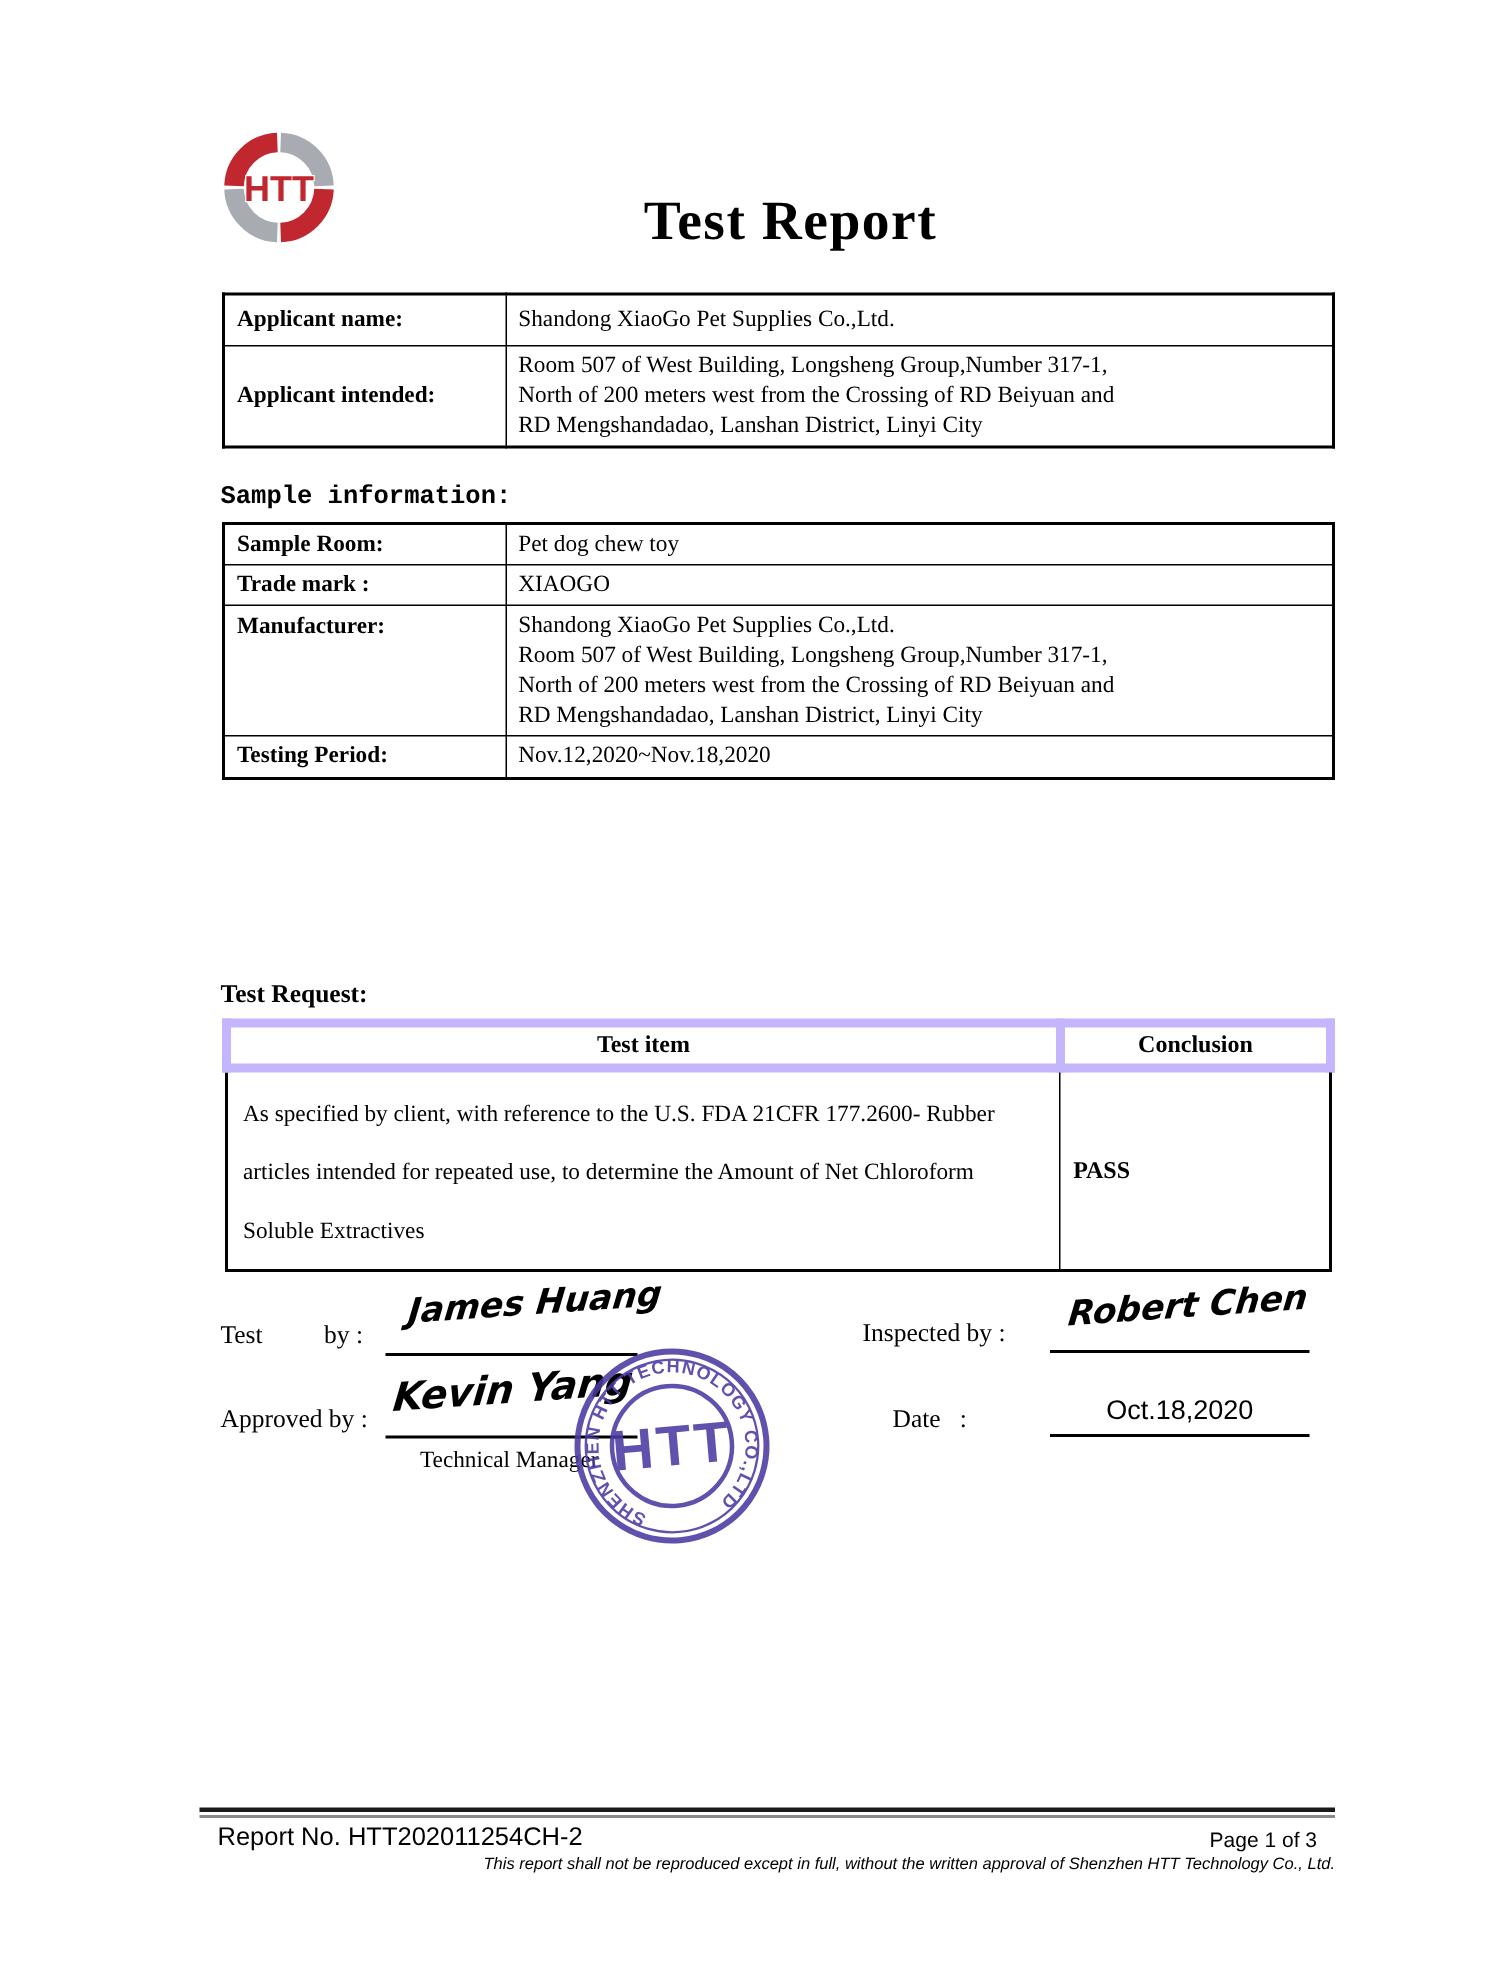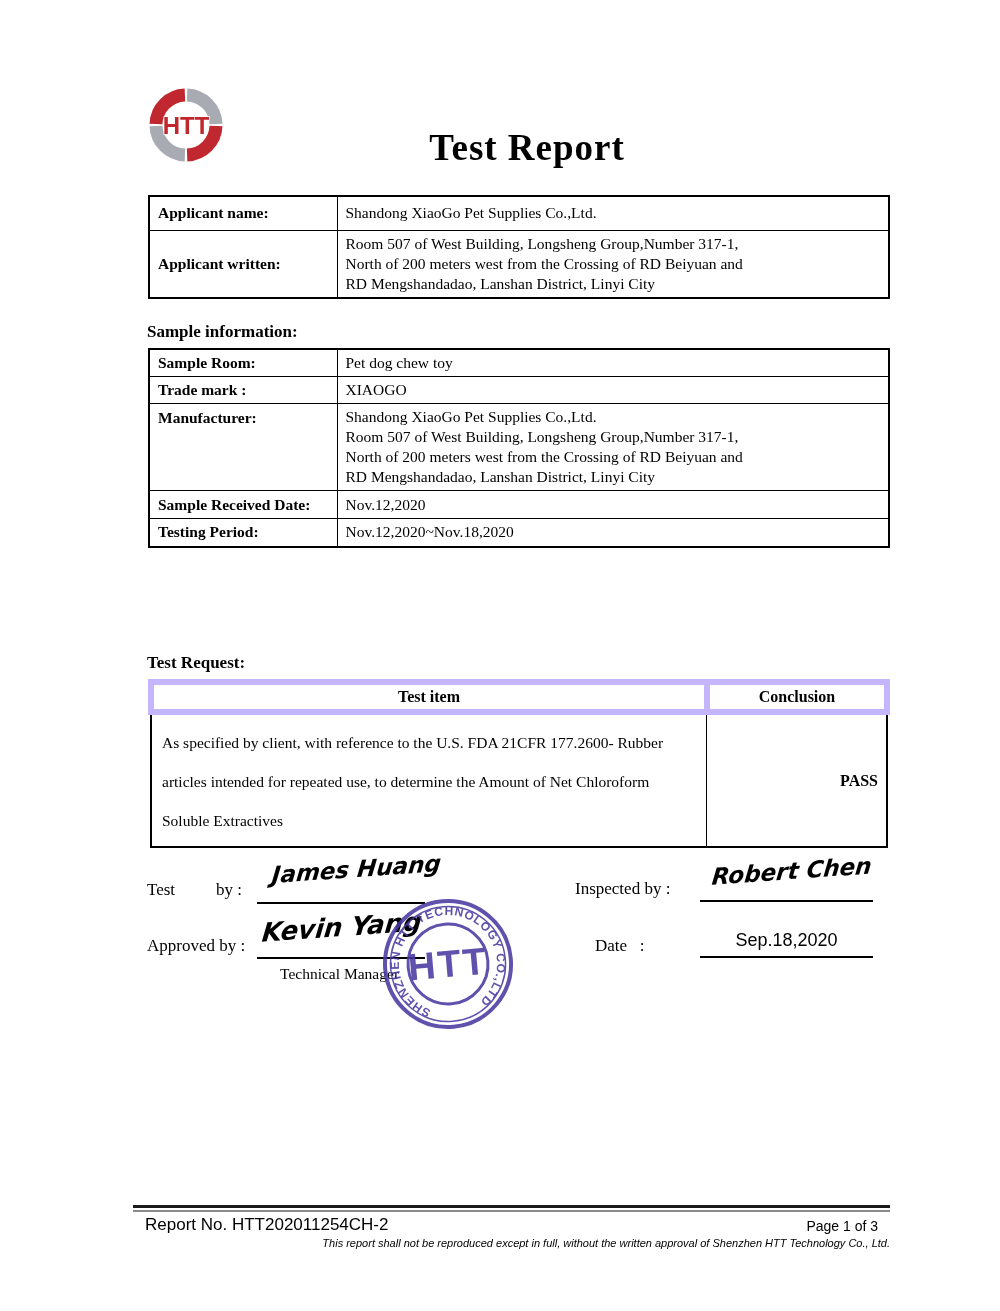--- a/index.html
+++ b/index.html
@@ -27,34 +27,34 @@
   table.rpt td.lbl { font-weight:bold; width:188px; }
   table.rpt td.top { vertical-align:top; padding-top:4px; }
   .val { white-space:pre-line; }
 
   #applicant-table { top:195px; }
   #sample-table    { top:348px; }
 
   .section-heading {
     position:absolute; left:147px; font-size:17px; font-weight:bold;
   }
-  #sample-heading { top:322px; }
+  #sample-heading { top:322px;font-family:Liberation Mono, monospace; }
   #request-heading { top:653px; }
 
   #request-table { top:679px; }
   #request-table th {
     border:6px solid #c4b5fd; font-size:16px; font-weight:bold;
     text-align:center; height:27px; padding:2px 6px;
   }
   #request-table td.item {
     width:561px; line-height:39px; padding:8px 12px 6px 10px;
     vertical-align:top; white-space:pre-line;
   }
   #request-table td.conclusion {
-    width:181px; text-align:right; font-weight:bold; font-size:16px;
+    width:181px; text-align:left; font-weight:bold; font-size:16px;
   }
 
   
   .sig-label { position:absolute; font-size:17px; white-space:pre; }
   .sig-line  { position:absolute; height:2px; background:#000; }
   .signature {
     position:absolute; font-family:"DejaVu Sans",sans-serif;
     font-style:italic; font-weight:bold; white-space:nowrap;
     transform:rotate(-4deg) skewX(-10deg);
   }
@@ -101,21 +101,21 @@
 
   <h1 class="doc-title">Test Report</h1>
 
   <table class="rpt" id="applicant-table">
     <tbody>
         <tr>
       <td class="lbl" style="height:34px">Applicant name:</td>
       <td>Shandong XiaoGo Pet Supplies Co.,Ltd.</td>
     </tr>
     <tr>
-      <td class="lbl" style="height:62px">Applicant written:</td>
+      <td class="lbl" style="height:62px">Applicant intended:</td>
       <td class="val">Room 507 of West Building, Longsheng Group,Number 317-1,
 North of 200 meters west from the Crossing of RD Beiyuan and
 RD Mengshandadao, Lanshan District, Linyi City</td>
     </tr>
   </tbody>
     </table>
 
   <h2 class="section-heading" id="sample-heading">Sample information:</h2>
 
   <table class="rpt" id="sample-table">
@@ -127,24 +127,20 @@
     <tr>
       <td class="lbl" style="height:26px">Trade mark :</td>
       <td>XIAOGO</td>
     </tr>
     <tr>
       <td class="lbl top" style="height:78px">Manufacturer:</td>
       <td class="val">Shandong XiaoGo Pet Supplies Co.,Ltd.
 Room 507 of West Building, Longsheng Group,Number 317-1,
 North of 200 meters west from the Crossing of RD Beiyuan and
 RD Mengshandadao, Lanshan District, Linyi City</td>
-    </tr>
-    <tr>
-      <td class="lbl" style="height:28px">Sample Received Date:</td>
-      <td>Nov.12,2020</td>
     </tr>
     <tr>
       <td class="lbl" style="height:28px">Testing Period:</td>
       <td>Nov.12,2020~Nov.18,2020</td>
     </tr>
   </tbody>
     </table>
 
   <h2 class="section-heading" id="request-heading">Test Request:</h2>
 
@@ -171,21 +167,21 @@
   <span class="sig-label" style="left:575px; top:879px">Inspected by :</span>
   <span class="signature" id="sig-inspected">Robert Chen</span>
   <div class="sig-line" style="left:700px; top:900px; width:173px"></div>
 
   <span class="sig-label" style="left:147px; top:936px">Approved by :</span>
   <span class="signature" id="sig-approved">Kevin Yang</span>
   <div class="sig-line" style="left:257px; top:957px; width:168px"></div>
   <span class="sig-subtitle">Technical Manager</span>
 
   <span class="sig-label" style="left:595px; top:936px">Date   :</span>
-  <span class="date-value">Sep.18,2020</span>
+  <span class="date-value">Oct.18,2020</span>
   <div class="sig-line" style="left:700px; top:956px; width:173px"></div>
 
   <svg class="stamp" viewBox="0 0 140 140" xmlns="http://www.w3.org/2000/svg">
     <circle cx="70" cy="70" r="63" fill="none" stroke="#4b3aa2" stroke-width="4"></circle>
     <circle cx="70" cy="70" r="57.5" fill="none" stroke="#4b3aa2" stroke-width="1.5"></circle>
     <circle cx="70" cy="70" r="40" fill="none" stroke="#4b3aa2" stroke-width="3"></circle>
     <path id="stamp-arc" d="M 49.3 114.4 A 49 49 0 1 1 90.7 114.4" fill="none"></path>
     <text font-family="Liberation Sans, DejaVu Sans, sans-serif" font-size="12" font-weight="bold" fill="#4b3aa2" letter-spacing="0.8">
       <textPath href="#stamp-arc">SHENZHEN HTT TECHNOLOGY CO.,LTD</textPath>
     </text>

